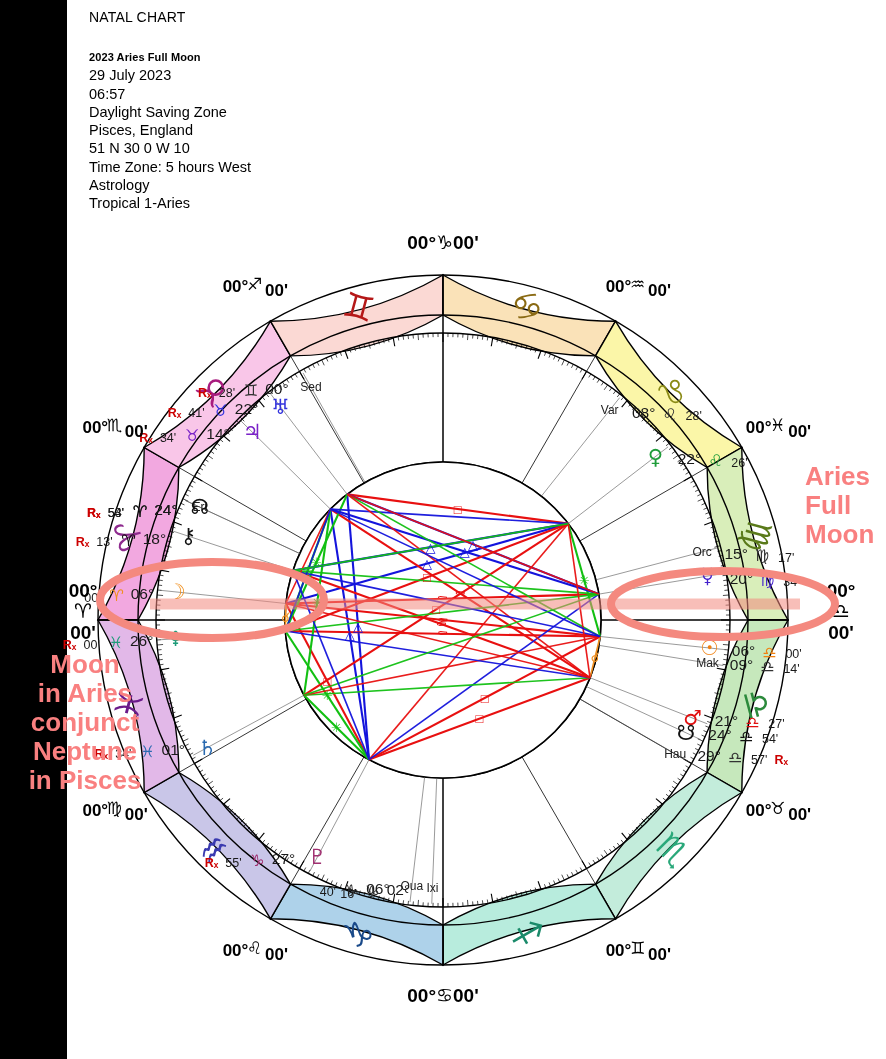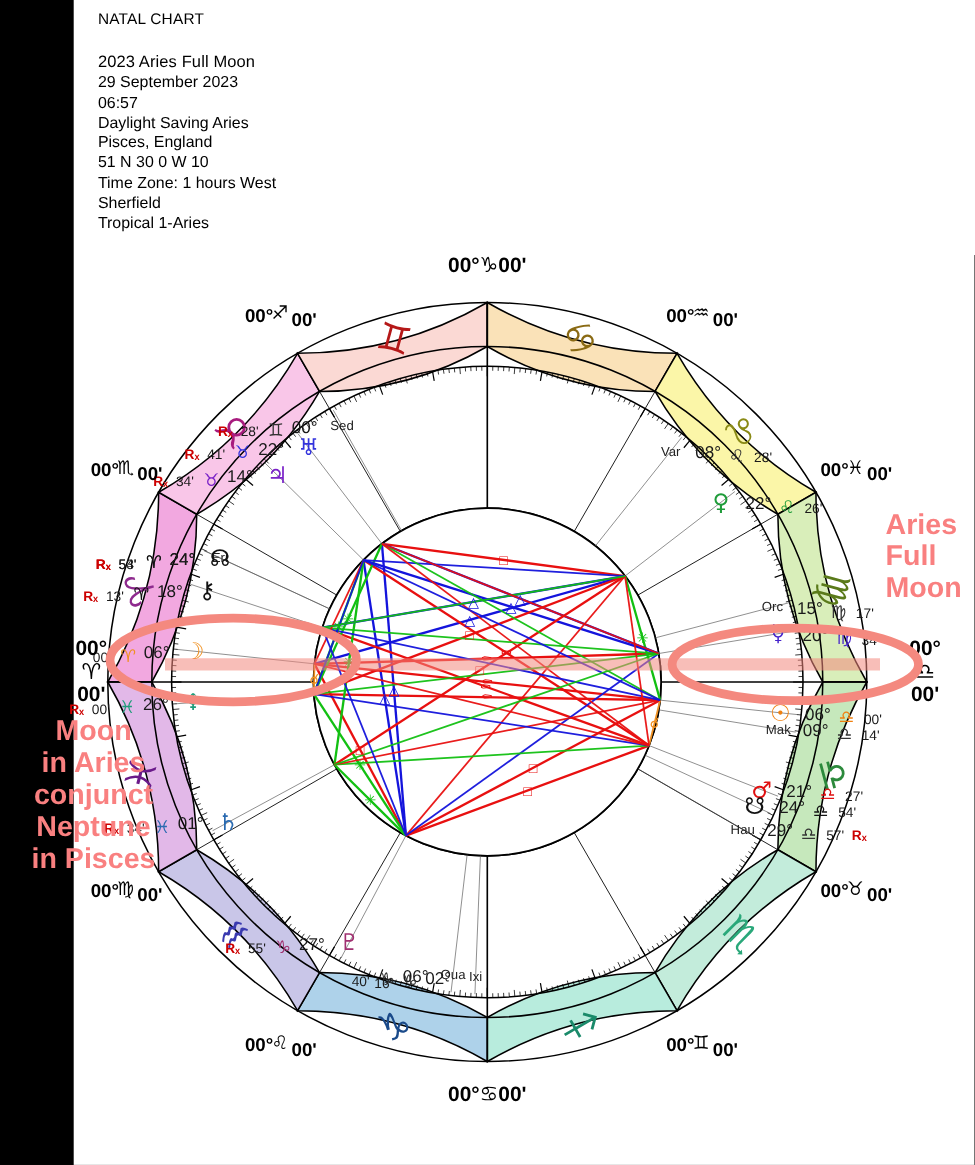--- a/index.html
+++ b/index.html
@@ -4,21 +4,21 @@
 <style>
   html,body{margin:0;padding:0;background:#000;}
   body{width:886px;height:1059px;position:relative;overflow:hidden;
        font-family:"Liberation Sans","DejaVu Sans",sans-serif;}
 
   #page{position:absolute;left:67px;top:0;width:819px;height:1059px;background:#fff;}
 
   
   #hdr-natal{position:absolute;left:22px;top:9px;font-size:14px;color:#000;letter-spacing:.2px;}
   #hdr-left{position:absolute;left:22px;top:48px;font-size:14.5px;color:#000;line-height:18.3px;}
-  #hdr-left .ttl{font-weight:normal;font-size:15px;letter-spacing:.1px;}
+  #hdr-left .ttl{font-weight:bold;font-size:11px;letter-spacing:.1px;}
   #hdr-right{position:absolute;right:2px;top:20px;text-align:right;font-size:11.5px;color:#000;line-height:13.6px;}
 
   
   #wheel{position:absolute;left:0;top:0;width:886px;height:1059px;}
   #wheel svg{display:block;}
   text{font-family:"Liberation Sans","DejaVu Sans",sans-serif;}
   .cusplbl{font-size:19px;font-weight:bold;fill:#000;}
   .cusplbl-sm{font-size:17px;font-weight:bold;fill:#000;}
   .zglyph{font-size:34px;font-weight:bold;font-family:"DejaVu Sans",sans-serif;}
   .pglyph{font-size:21px;font-family:"DejaVu Sans",sans-serif;}
@@ -36,27 +36,27 @@
 </style>
 </head>
 <body>
 
 <div id="page">
 
   <div id="hdr-natal">NATAL CHART</div>
 
   <div id="hdr-left">
     <div class="ttl">2023 Aries Full Moon</div>
-    <div>29 September 2023</div>
+    <div>29 July 2023</div>
     <div>06:57</div>
-    <div>Daylight Saving Aries</div>
+    <div>Daylight Saving Zone</div>
     <div>Pisces, England</div>
     <div>51 N 30    0 W 10</div>
-    <div>Time Zone: 1 hours West</div>
-    <div>Sherfield</div>
+    <div>Time Zone: 5 hours West</div>
+    <div>Astrology</div>
     <div>Tropical 1-Aries</div>
   </div>
 
 </div>
 
 <div id="wheel">
   <svg width="886" height="1059" viewBox="0 0 886 1059">
     <g id="g-bands">
         <path d="M98,620 A345,345 0 0 0 144.22123569436866,447.5 L178.8622518457462,467.5 A305,305 0 0 1 138,620 Z" fill="#f2a8e0" stroke="#000" stroke-width="1.4"></path>
         <text x="129.07410645605285" y="535.8838103416807" class="zglyph" fill="#8e2a8e" text-anchor="middle" dominant-baseline="central" transform="rotate(-105,129.07410645605285,535.8838103416807)">♈</text>

